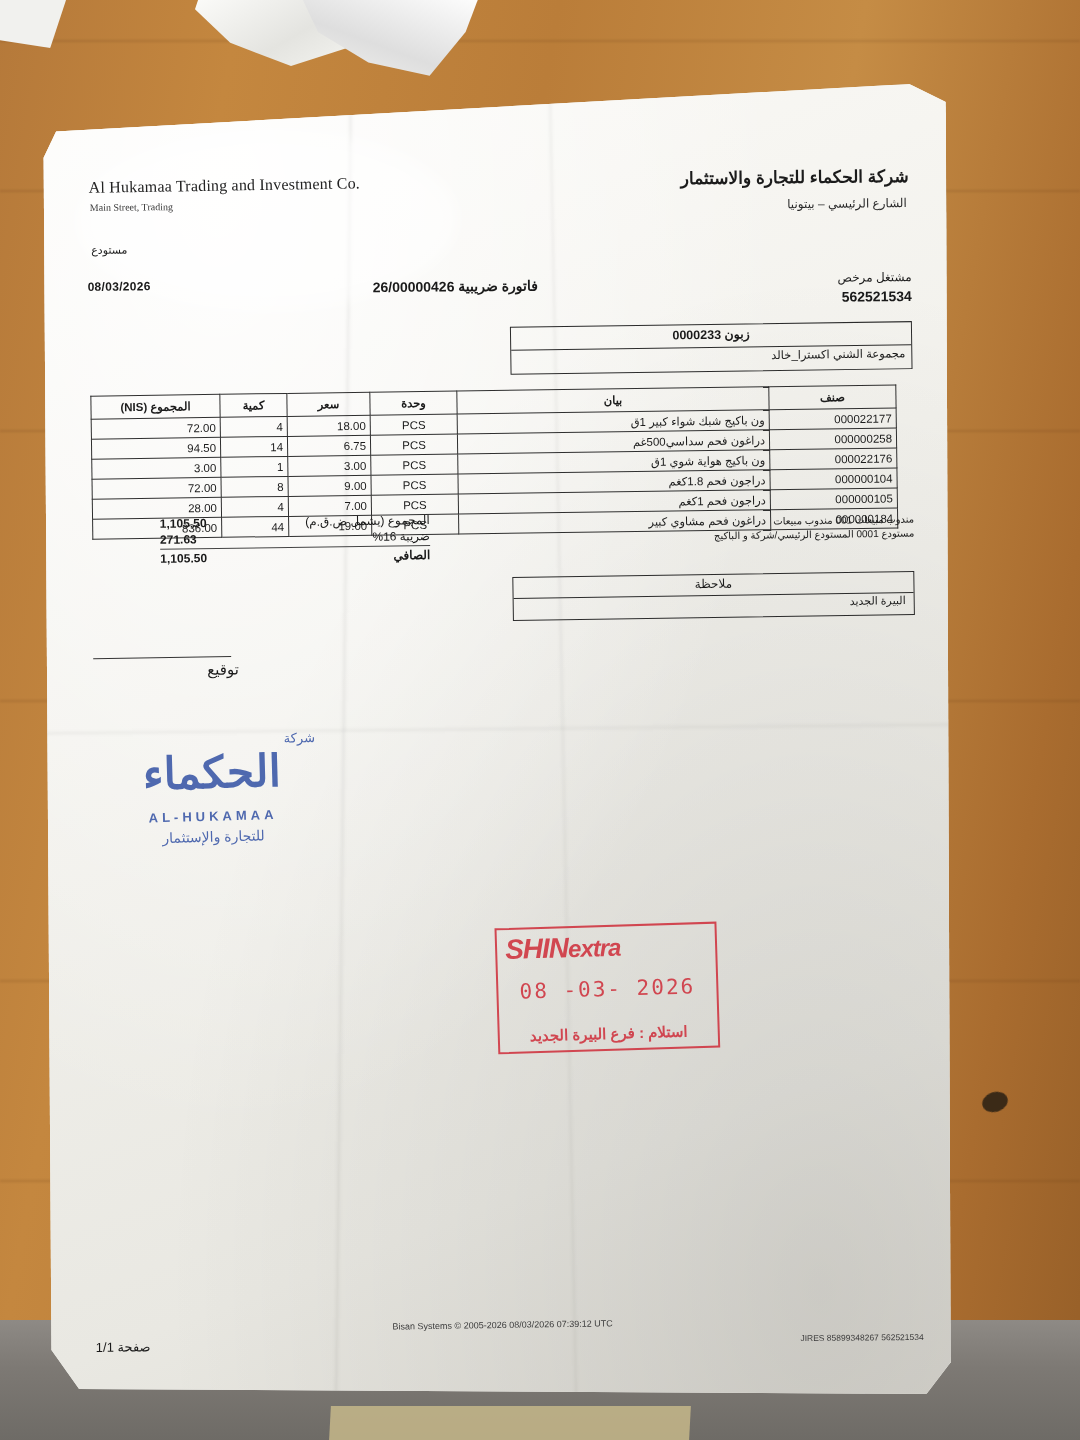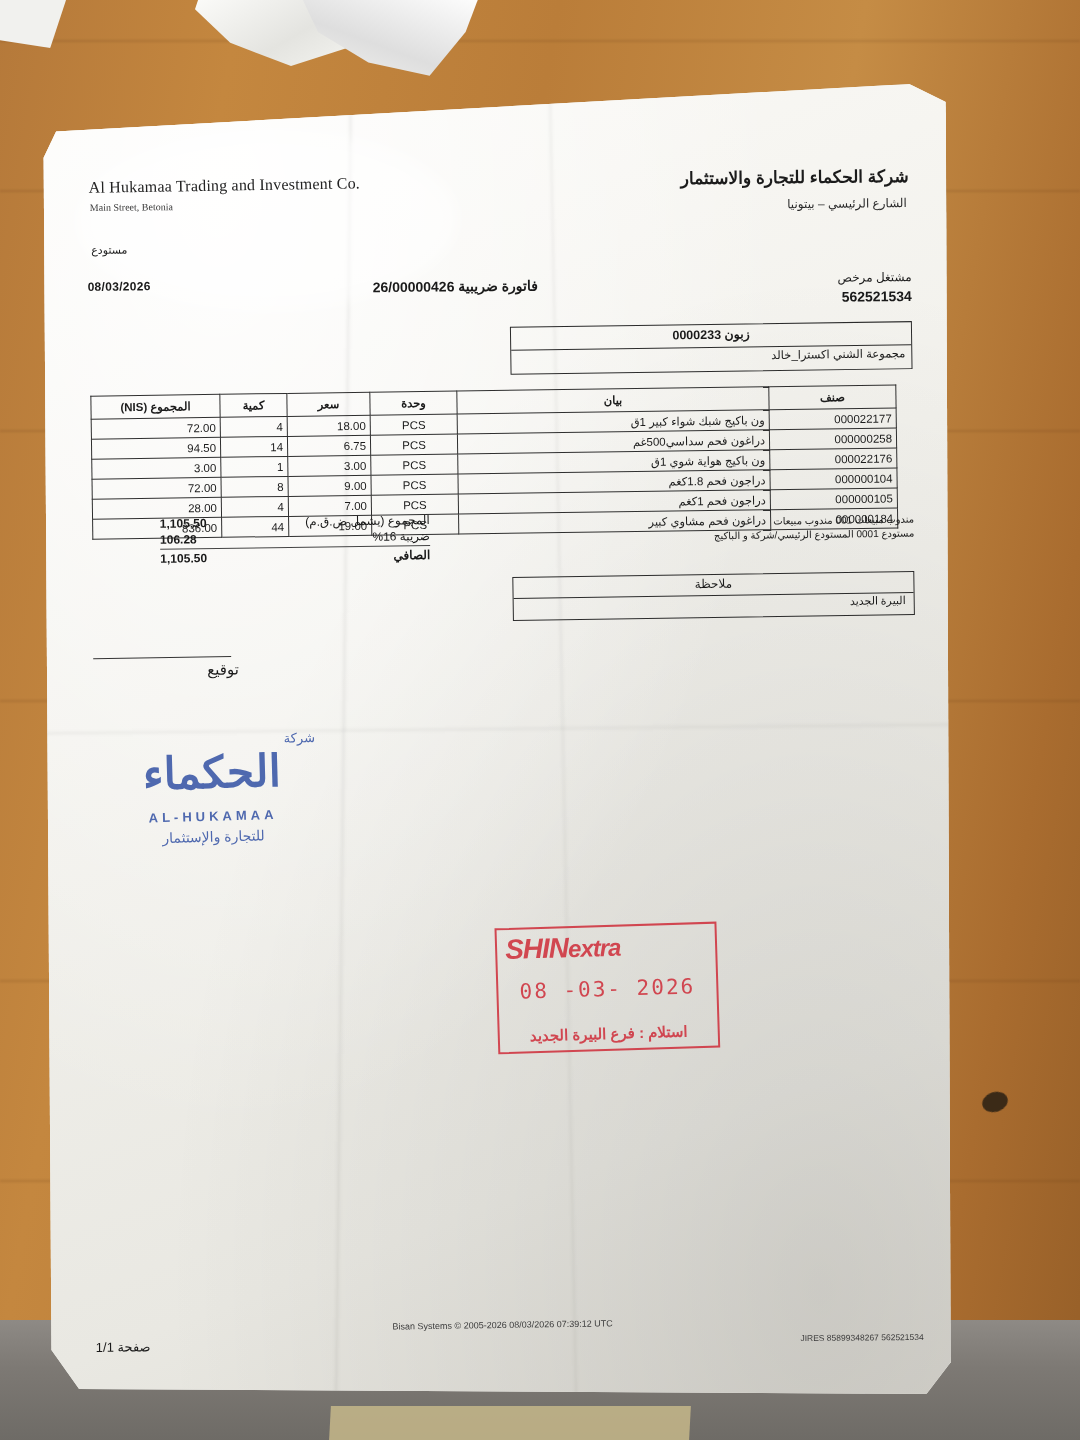--- a/index.html
+++ b/index.html
@@ -320,21 +320,20 @@
     left: 0; right: 0;
     top: 20px;
     border-top: 1px solid #2b2b2b;
   }
   .note-box .nt-body {
     position: absolute;
     right: 8px;
     top: 22px;
     font-size: 11px;
     direction: rtl;
-    font-family: Liberation Serif, serif;
   }
 
   
   .sig-line {
     position: absolute;
     left: 52px;
     top: 566px;
     width: 138px;
     border-top: 1px solid #333;
     transform: rotate(-0.4deg);
@@ -487,21 +486,21 @@
   <div id="invoice-page">
 
     <div class="crease" style="left:300px; top:0; width:3px; height:1310px; transform:rotate(1.2deg);"></div>
     <div class="crease" style="left:520px; top:0; width:2px; height:1310px; transform:rotate(-0.6deg);"></div>
     <div class="crease" style="left:0; top:640px; width:910px; height:2px;"></div>
     <div class="sheen" style="left:40px; top:40px; width:380px; height:180px; border-radius:50%;"></div>
 
     <div id="doc">
 
       <div class="hdr-en">Al Hukamaa Trading and Investment Co.</div>
-      <div class="hdr-en-sub">Main Street, Betonia</div>
+      <div class="hdr-en-sub">Main Street, Trading</div>
       <div class="hdr-ar">شركة الحكماء للتجارة والاستثمار</div>
       <div class="hdr-ar-sub">الشارع الرئيسي – بيتونيا</div>
 
       <div class="orig-label">مستودع</div>
       <div class="inv-date">08/03/2026</div>
       <div class="inv-title">فاتورة ضريبية 26/00000426</div>
       <div class="lic-label">مشتغل مرخص</div>
       <div class="lic-num">562521534</div>
 
       <div class="cust-box">
@@ -573,21 +572,21 @@
         </tbody>
       </table>
 
       <div class="totals">
         <div class="trow">
           <span>المجموع (يشمل ض.ق.م)</span>
           <span class="amt">1,105.50</span>
         </div>
         <div class="trow">
           <span>ضريبة 16%</span>
-          <span class="amt">106.28</span>
+          <span class="amt">271.63</span>
         </div>
         <div class="trow last">
           <span>الصافي</span>
           <span class="amt">1,105.50</span>
         </div>
       </div>
 
       <div class="rep-line">
         <div>مندوب مبيعات 001 مندوب مبيعات</div>
         <div>مستودع 0001 المستودع الرئيسي/شركة و الباكيج</div>

